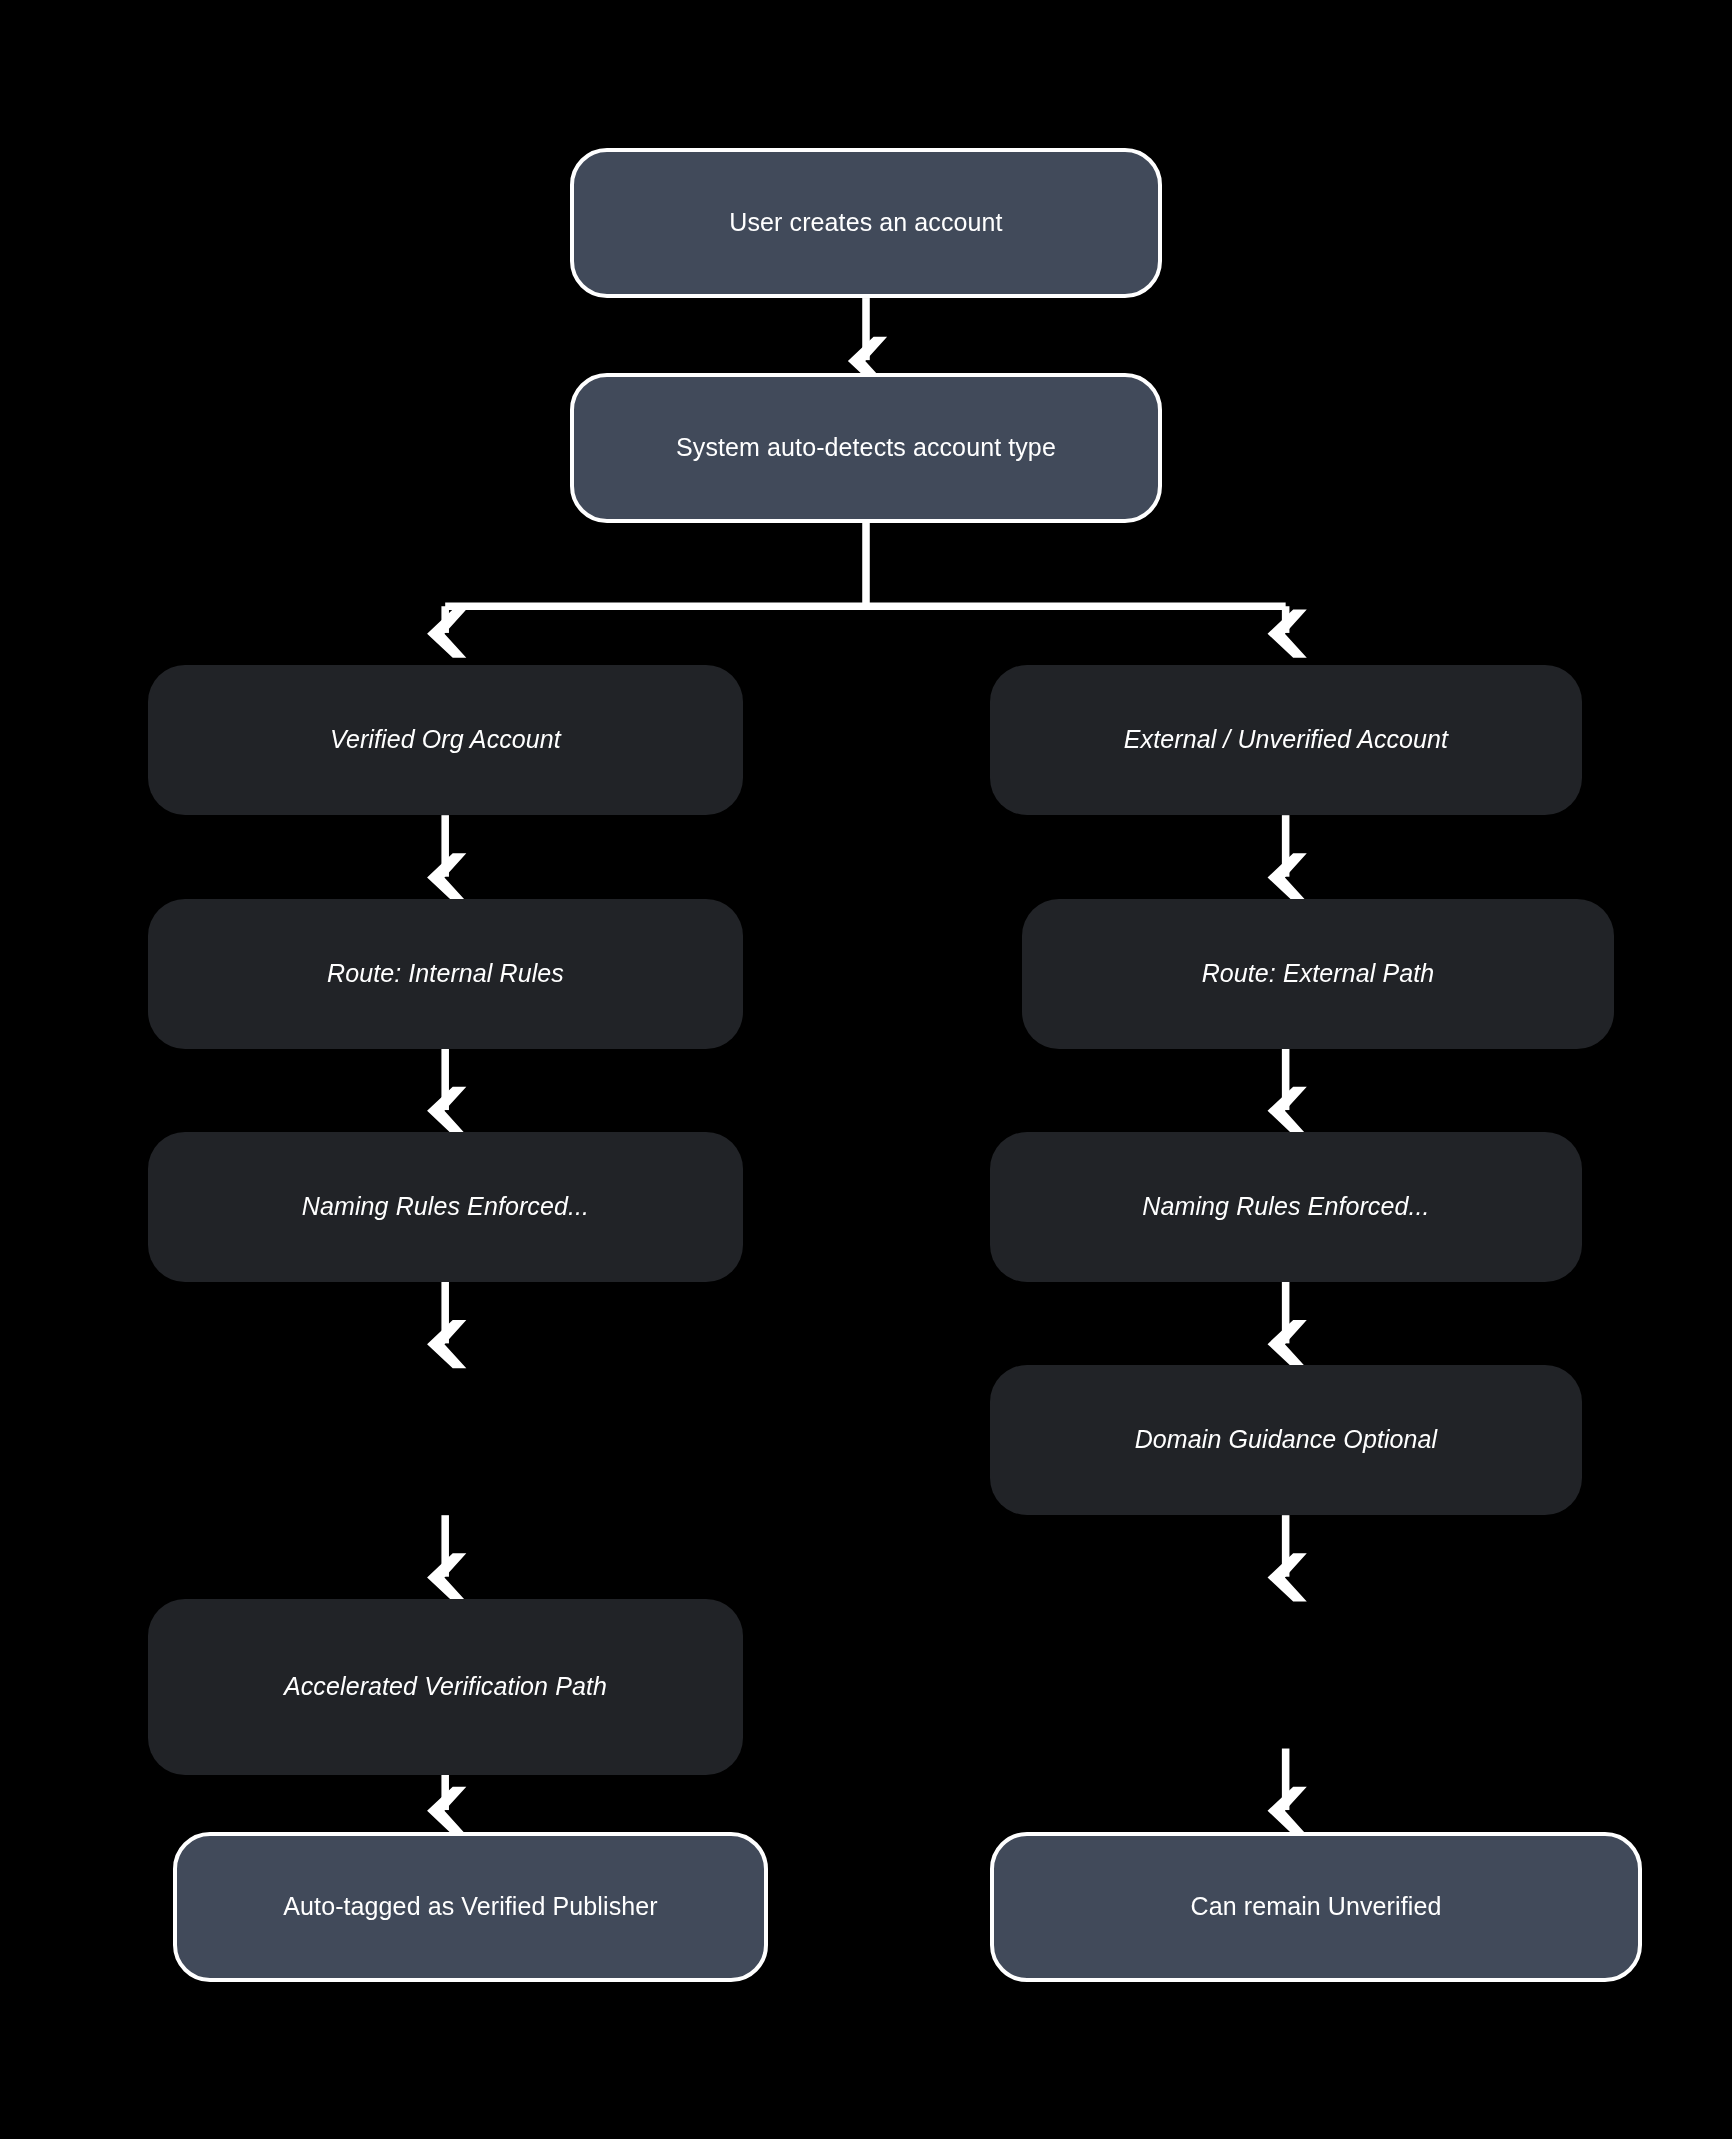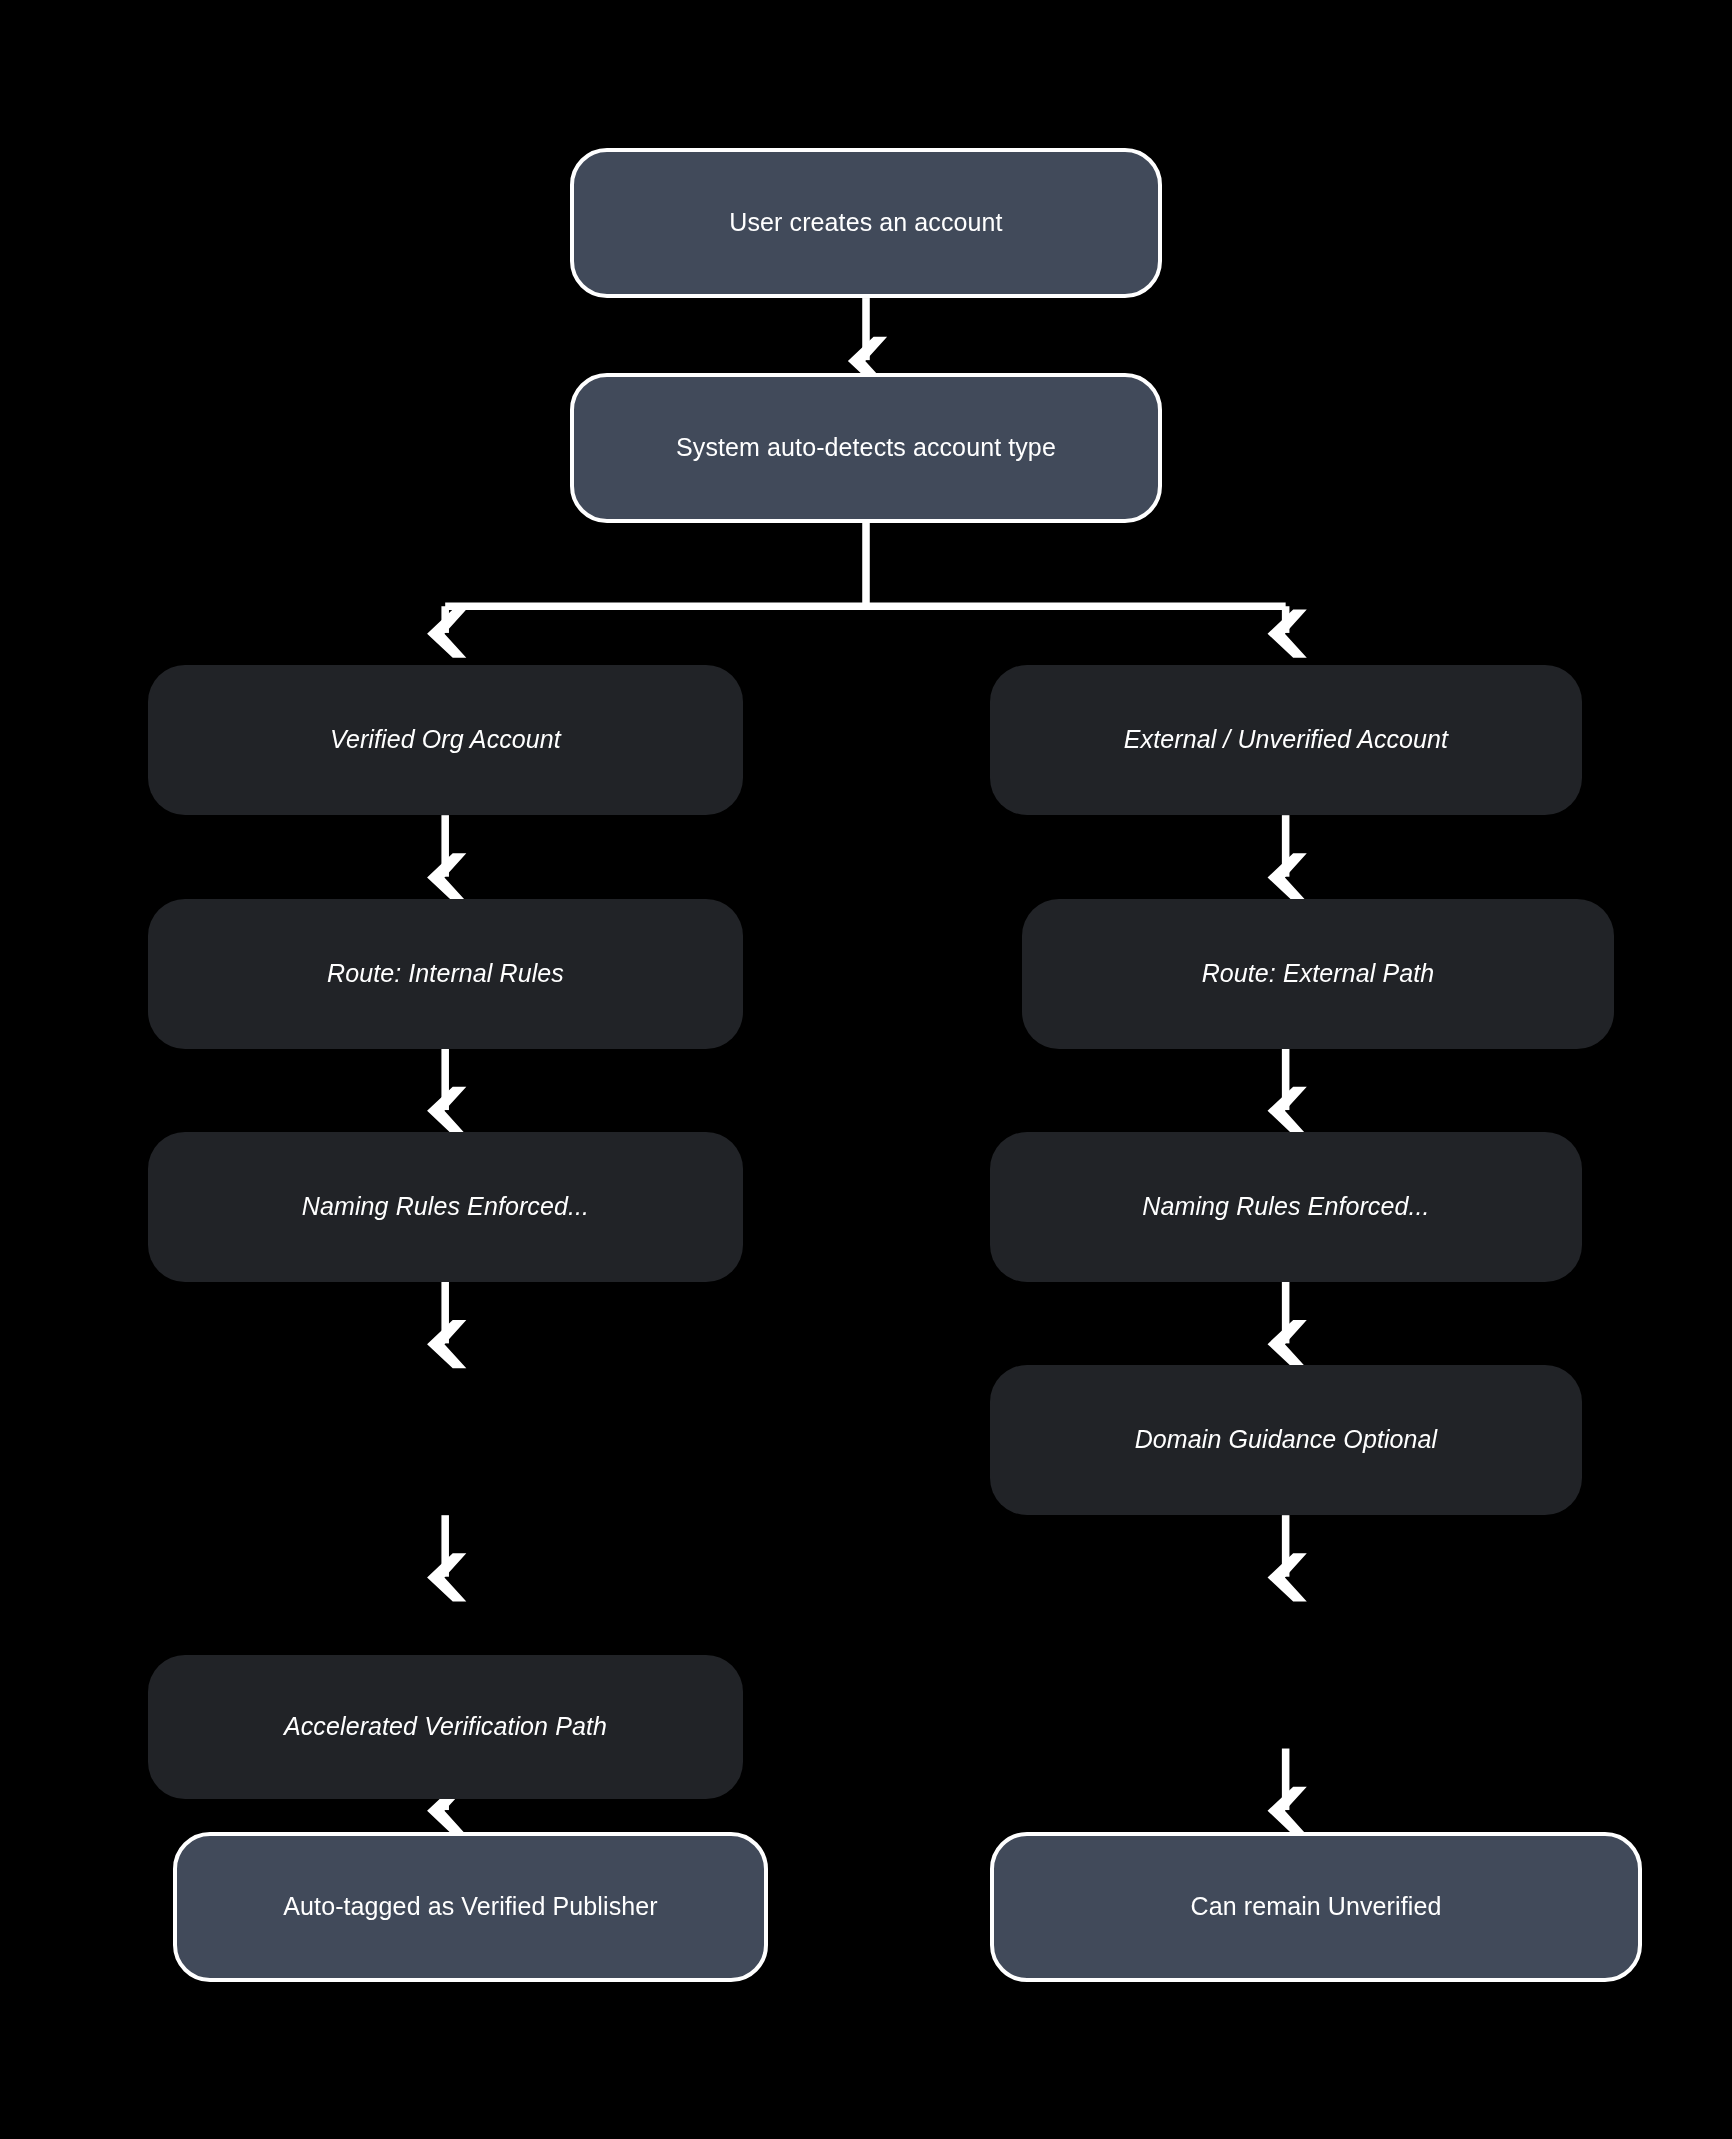--- a/index.html
+++ b/index.html
@@ -108,21 +108,21 @@
 
   <div class="node plain" style="left:148px; top:899px; width:595px; height:150px;">
     <span class="node-label">Route: Internal Rules</span>
   </div>
 
   <div class="node plain" style="left:148px; top:1132px; width:595px; height:150px;">
     <span class="node-label">Naming Rules Enforced...</span>
   </div>
 
 
-  <div class="node plain" style="left:148px; top:1655px; width:595px; height:144px;">
+  <div class="node plain" style="left:148px; top:1599px; width:595px; height:176px;">
     <span class="node-label">Accelerated Verification Path</span>
   </div>
 
   <div class="node terminal" style="left:148px; top:1832px; width:595px; height:150px;margin-left:25px;">
     <span class="node-label">Auto-tagged as Verified Publisher</span>
   </div>
 
   <div class="node plain" style="left:990px; top:665px; width:592px; height:150px;">
     <span class="node-label">External / Unverified Account</span>
   </div>

